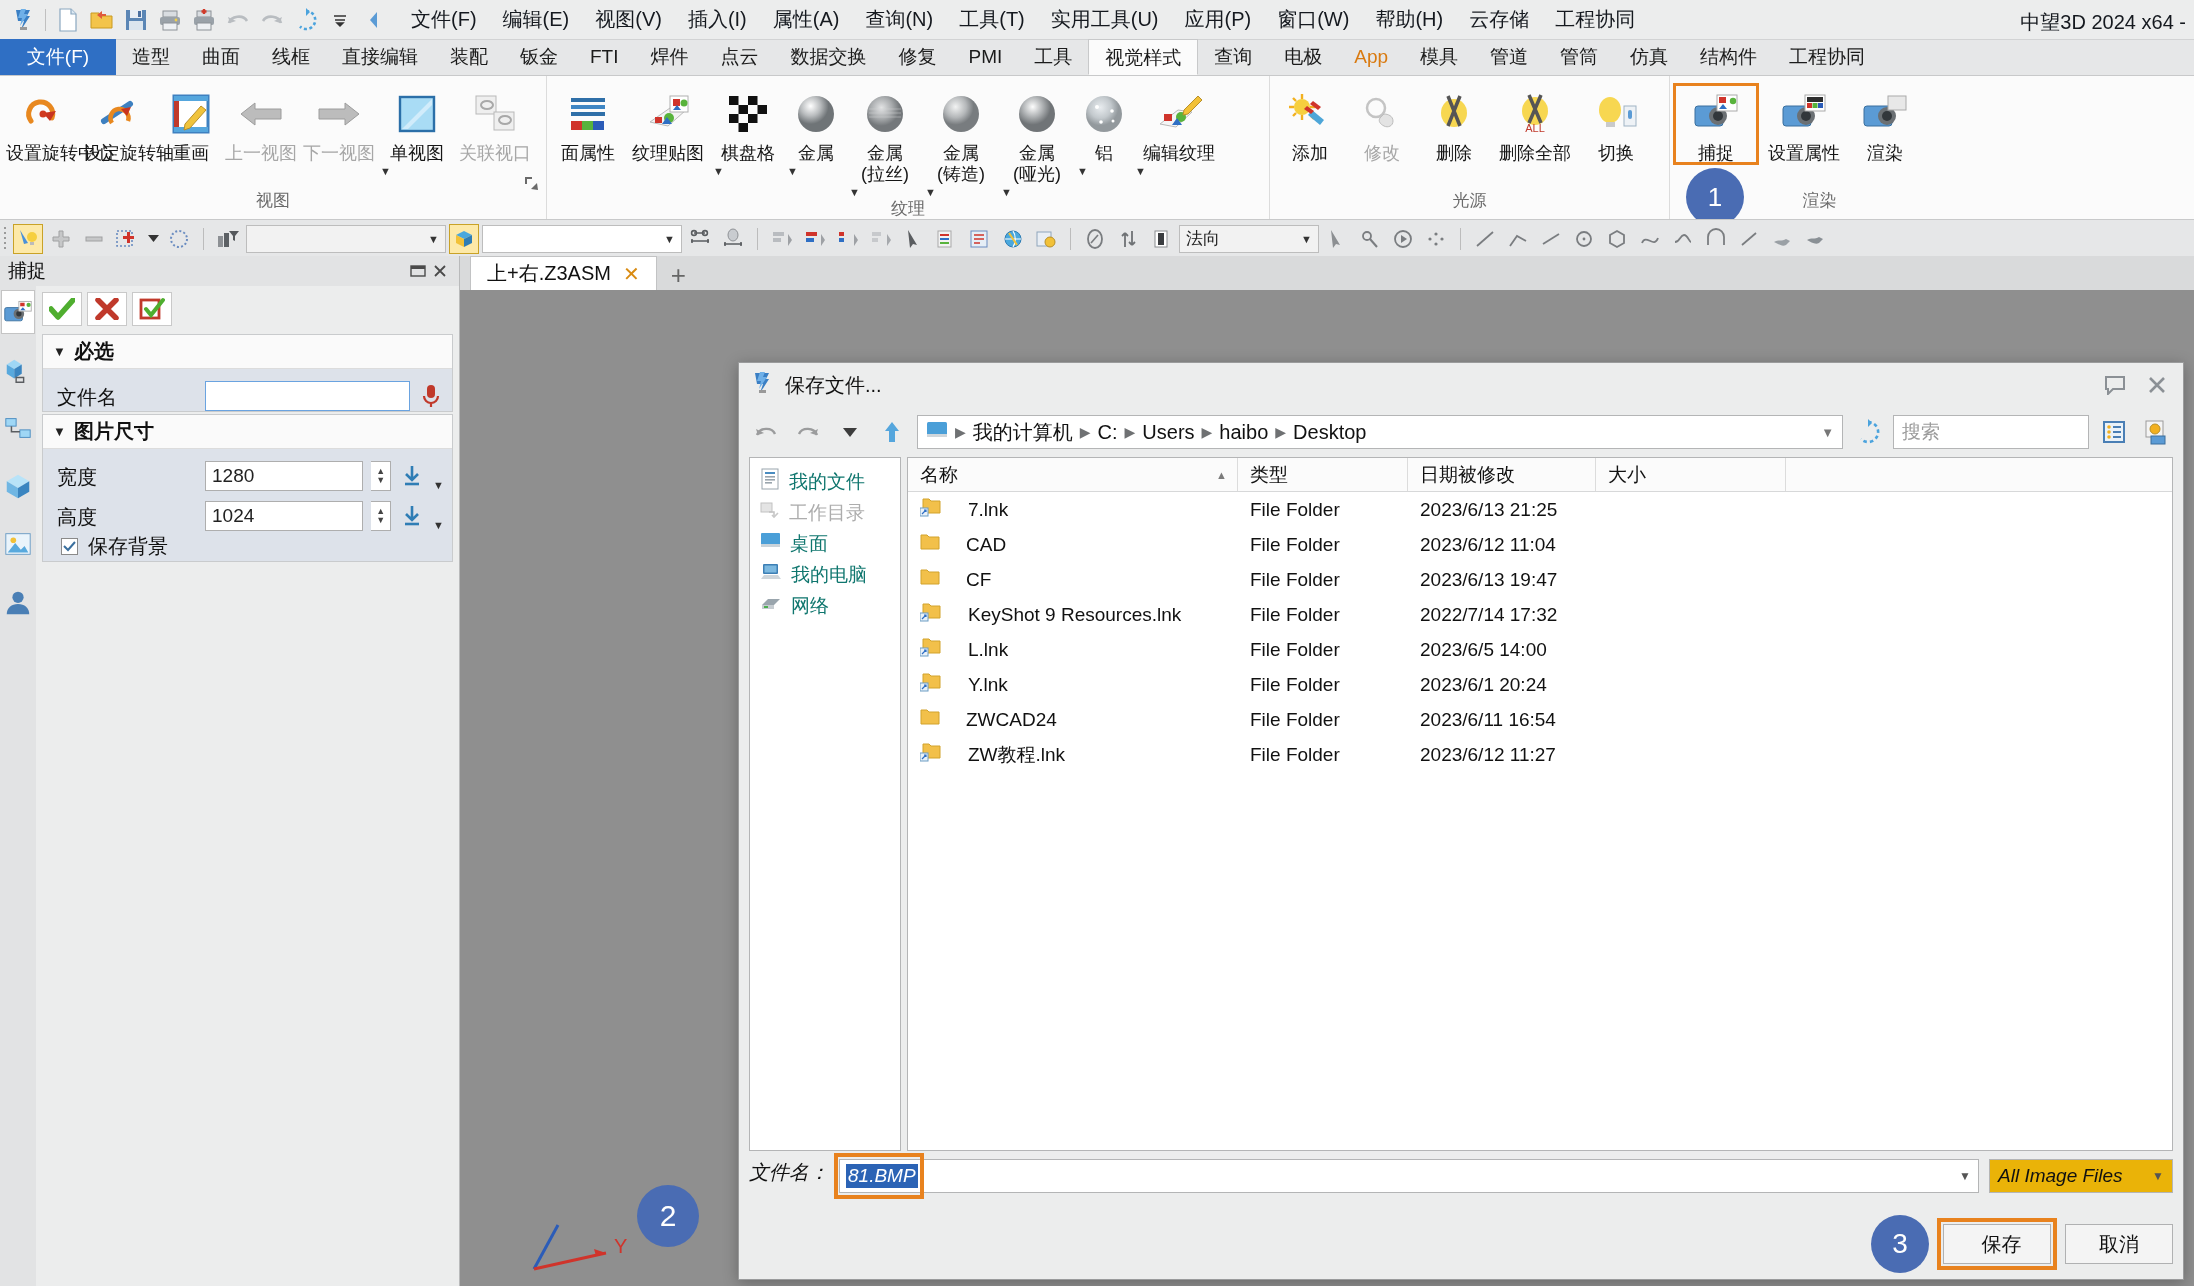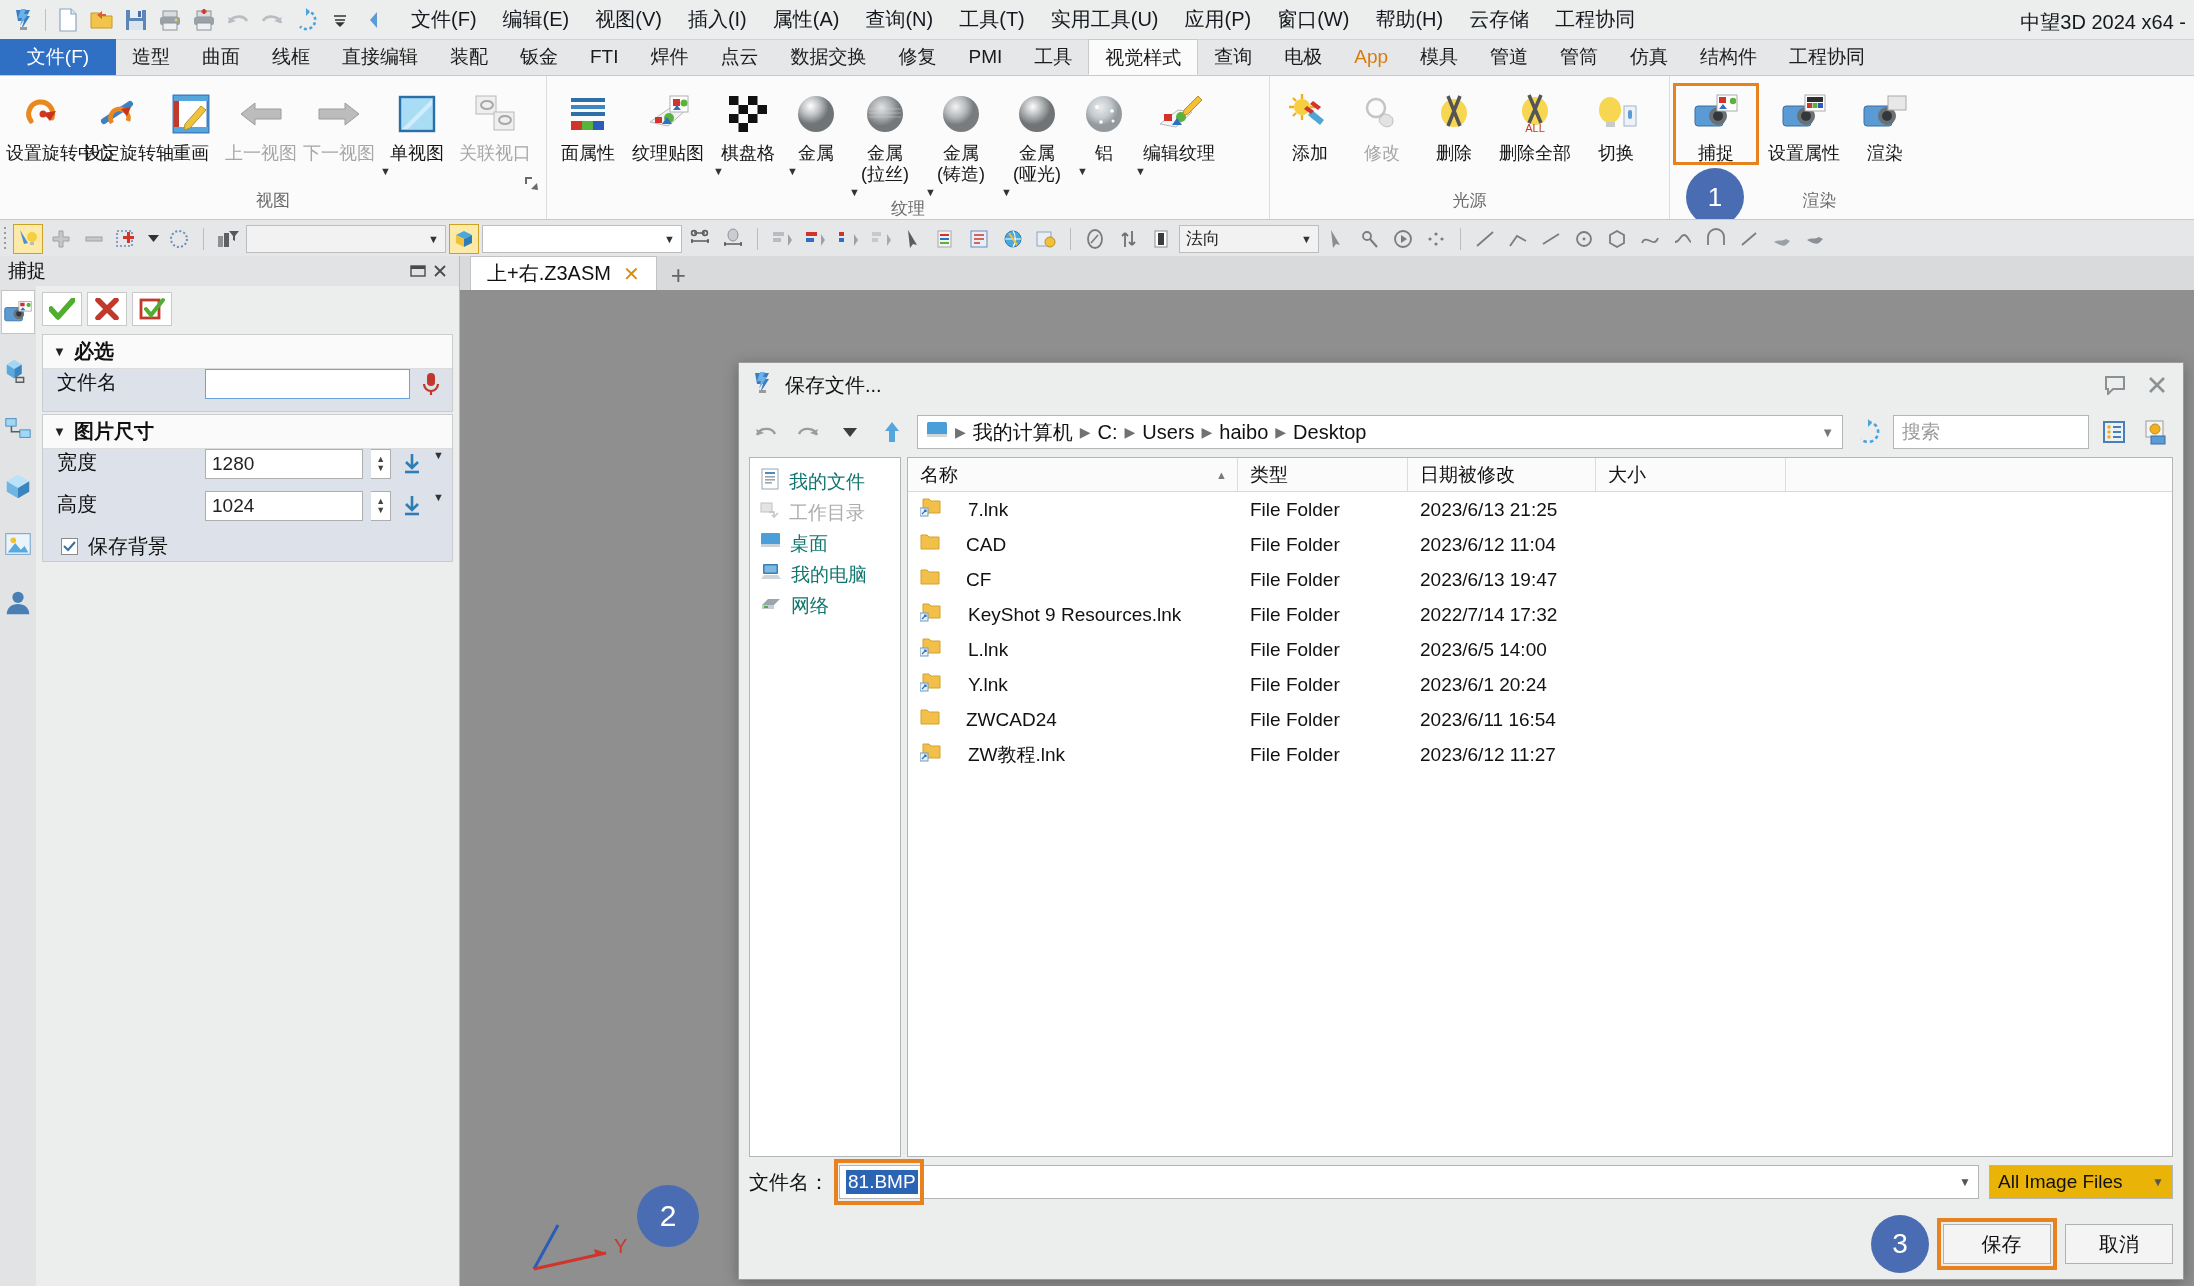--- a/index.html
+++ b/index.html
@@ -95,21 +95,21 @@
   .dock-icon.sel { background:#fff; border:1px solid #c4c4c4; }
   .dock-main { flex:1 1 auto; background:#eceded; }
   .confirm-row { display:flex; gap:5px; padding:6px 4px 6px 6px; }
   .cbtn { width:40px; height:34px; background:#fff; border:1px solid #c9c9c9; display:flex; align-items:center; justify-content:center; }
   .panel-box { margin:2px 6px 0 6px; border:1px solid #c9cbcd; background:#dde2ea; }
   .panel-head {
     background:#fafafa; height:34px; display:flex; align-items:center; gap:8px;
     padding:0 10px; font-size:20px; font-weight:bold; color:#111; border-bottom:1px solid #dcdcdc;
   }
   .tri { font-size:13px; color:#222; }
-  .field-row { display:flex; align-items:flex-start; height:42px; padding:0 8px 0 14px; gap:8px; }
+  .field-row { display:flex; align-items:flex-end; height:42px; padding:0 8px 0 14px; gap:8px; }
   .field-lbl { width:140px; font-size:20px; color:#111; }
   .field-input {
     flex:1 1 auto; height:30px; background:#fff; border:1px solid #6aa3e0;
     font-size:19px; padding:0 6px; display:flex; align-items:center; color:#222;
   }
   .field-input.plain { border:1px solid #aeaeae; }
   .spinner { width:20px; height:30px; border:1px solid #aeaeae; border-left:none; background:#fff;
              display:flex; flex-direction:column; align-items:center; justify-content:center; }
   .spinner span { font-size:9px; line-height:9px; color:#444; }
   .mic-btn { width:26px; height:30px; display:flex; align-items:center; justify-content:center; }
@@ -163,21 +163,21 @@
   .fl-head { display:flex; height:34px; border-bottom:1px solid #d7d8d9; background:#fbfbfb; }
   .fl-head div {
     font-size:19px; color:#111; display:flex; align-items:center; padding:0 12px;
     border-right:1px solid #dcdcdc; position:relative;
   }
   .fl-head .sortarrow { position:absolute; right:10px; font-size:11px; color:#7b7b7b; }
   .c-name { width:330px; } .c-type { width:170px; } .c-date { width:188px; } .c-size { width:190px; } .c-rest { flex:1 1 auto; border-right:none !important; }
   .fl-row { display:flex; height:35px; align-items:center; }
   .fl-row .cell { font-size:19px; color:#111; padding:0 12px; display:flex; align-items:center; gap:26px; }
   .dlg-foot { padding:8px 10px 12px 10px; }
-  .foot-row { display:flex; align-items:center; gap:10px; margin-bottom:22px; }
+  .foot-row { display:flex; align-items:flex-start; gap:10px; margin-bottom:28px;font-style:italic; }
   .foot-lbl { font-size:20px; color:#111; }
   .fname-wrap { position:relative; flex:1 1 auto; display:flex; align-items:center; }
   .fname-field {
     flex:1 1 auto; height:34px; background:#fff; border:1px solid #b4b5b6;
     display:flex; align-items:center; padding:0 6px; font-size:19px;
   }
   .fname-sel { background:#2b63b5; color:#fff; padding:1px 2px; }
   .fname-hl { position:absolute; left:-5px; top:-6px; width:90px; height:46px; border:4px solid #e8821e; pointer-events:none; }
   .fname-dd { position:absolute; right:8px; font-size:12px; color:#555; }
   .filterbox {

